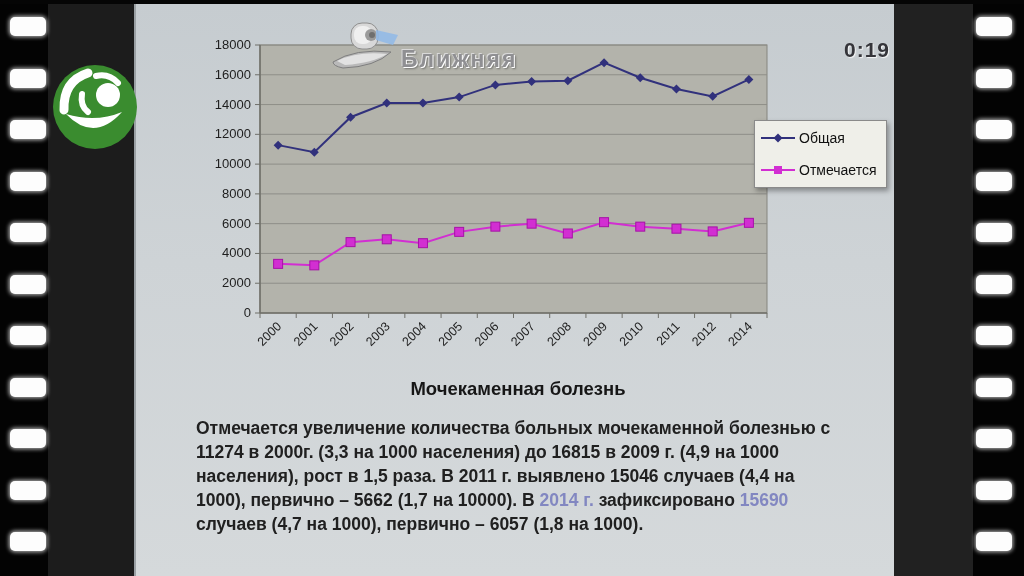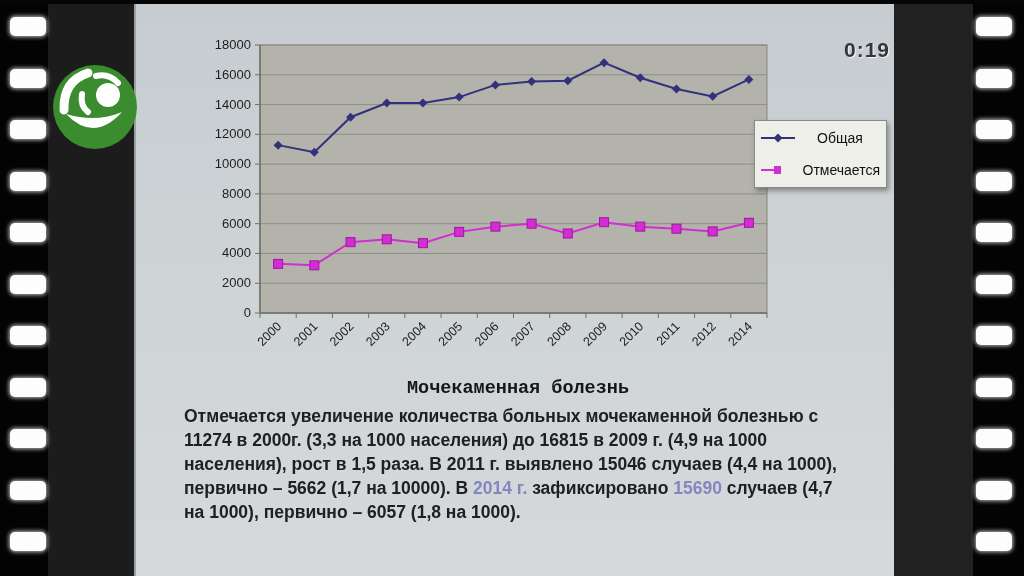--- a/index.html
+++ b/index.html
@@ -17,33 +17,33 @@
         box-shadow:0 0 4px 1px rgba(255,255,255,.75);}
   .slide{position:absolute;left:134px;top:4px;width:758px;height:572px;
          background:linear-gradient(180deg,#c6ccd0 0%,#ced3d6 45%,#d5d9db 100%);
          border-left:2px solid #9aa0a4;}
   #chart-wrap{position:absolute;left:56px;top:21px;width:700px;height:355px;}
   svg text{font-family:"Liberation Sans",sans-serif;}
   .legend{position:absolute;left:618px;top:116px;width:119px;
           background:#efefe9;border:1px solid #8a8a8a;
           box-shadow:2px 3px 5px rgba(0,0,0,.35);
           padding:9px 6px;display:flex;flex-direction:column;gap:16px;}
-  .legend-row{display:flex;align-items:center;gap:22px;}
+  .legend-row{display:flex;align-items:center;gap:4px;}
   .legend-row span{font-size:14px;color:#111;}
   .cam{position:absolute;left:193px;top:16px;display:flex;align-items:flex-start;}
   .camlabel{display:inline-block;margin:26px 0 0 0;font-size:23px;font-weight:700;
             letter-spacing:2px;color:#8f8f92;
             text-shadow:1px 1px 0 #ffffff,-1px -1px 0 #d9d9d9,2px 2px 2px rgba(60,60,60,.5);}
   .timer{position:absolute;left:684px;top:34px;width:70px;text-align:right;
          font-size:21px;font-weight:600;letter-spacing:1px;color:#35353a;
          text-shadow:1px 1px 1px rgba(255,255,255,.85);}
   .article{position:absolute;left:44px;top:374px;width:676px;}
   .article .title{text-align:center;font-size:18.5px;font-weight:700;color:#161616;
-                  margin-bottom:5px;font-family:Liberation Mono, monospace;}
-  .article p{margin:4px;font-size:17.5px;line-height:24px;font-weight:600;color:#202020;}
+                  margin-bottom:5px;}
+  .article p{margin:16px;font-size:17.5px;line-height:24px;font-weight:600;color:#202020;}
   .article p .hl{font-weight:700;}
   .logo{position:absolute;left:52px;top:64px;width:86px;height:86px;}
 </style>
 </head>
 <body>
 
 <div class="page">
 
   <div class="charcoal left"></div>
   <div class="charcoal right"></div>
@@ -154,20 +154,32 @@
         </div>
         <div class="legend-row">
           <svg width="34" height="12">
             <line x1="0" y1="6" x2="34" y2="6" stroke="#d22ed2" stroke-width="1.8"></line>
             <rect x="13" y="2" width="8" height="8" fill="#d22ed2"></rect>
           </svg>
           <span>Отмечается</span>
         </div>
       </div>
 
+    <div class="cam">
+      <svg width="72" height="52" viewBox="0 0 72 52">
+        <path d="M4,42 Q26,28 62,32 Q46,47 14,48 Q4,46 4,42 Z" fill="#b9b9b9" stroke="#7e7e7e" stroke-width="1"></path>
+        <path d="M8,41 Q28,31 58,34 Q44,43 16,45 Z" fill="#e2e2e2"></path>
+        <rect x="22" y="3" rx="11" ry="11" width="27" height="26" fill="#d8d8d8" stroke="#8e8e8e"></rect>
+        <rect x="25" y="6" rx="8" ry="8" width="18" height="18" fill="#efefef"></rect>
+        <circle cx="42" cy="15" r="6" fill="#9a9a9a"></circle>
+        <circle cx="43" cy="15" r="3" fill="#6f6f6f"></circle>
+        <polygon points="47,10 69,15 64,25 47,20" fill="#8fb8e8" opacity="0.85"></polygon>
+      </svg>
+      <span class="camlabel">Ближняя</span>
+    </div>
 
     <div class="timer">0:19</div>
 
     <div class="article">
       <div class="title">Мочекаменная болезнь</div>
       <p id="paragraph"><span>Отмечается увеличение количества больных мочекаменной болезнью с 11274 в 2000г. (3,3 на 1000 населения) до 16815 в 2009 г. (4,9 на 1000 населения), рост в 1,5 раза. В 2011 г. выявлено 15046 случаев (4,4 на 1000), первично – 5662 (1,7 на 10000). В </span><span class="hl" style="color: rgb(130, 135, 193);">2014 г.</span><span>  зафиксировано </span><span class="hl" style="color: rgb(130, 135, 193);">15690</span><span> случаев (4,7 на 1000),  первично – 6057 (1,8  на 1000).</span></p>
     </div>
   </div>
 
   <div class="strip left" id="stripL">

